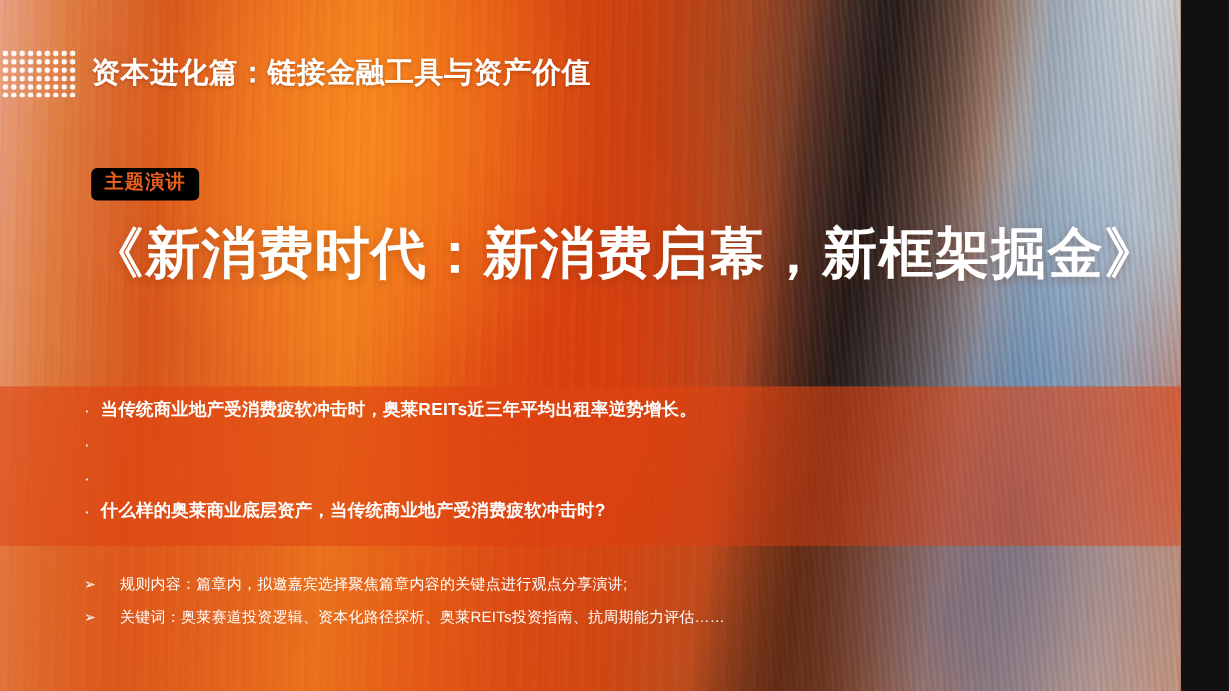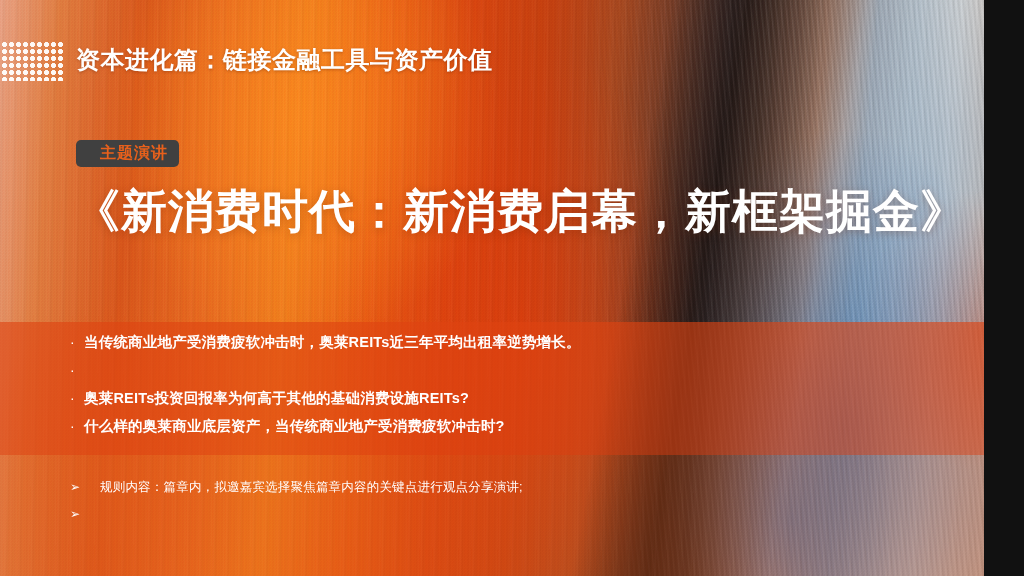--- a/index.html
+++ b/index.html
@@ -151,23 +151,23 @@
     letter-spacing: .5px;
     text-shadow: 0 1px 3px rgba(90,25,0,.35);
     white-space: nowrap;
   }
 
   
   .badge {
     position: absolute;
     left: 76px;
     top: 140px;
-    padding: 4px 11px 5px 24px;
+    padding: 4px 11px 5px 11px;
     border-radius: 5px;
-    background: #404040;
+    background: #000000;
     color: #e8601b;
     font-size: 16px;
     font-weight: bold;
     letter-spacing: 1px;
     line-height: 1.1;
     white-space: nowrap;
   }
 
   
   .main-title {
@@ -266,31 +266,31 @@
   <div class="bullets">
     <div class="bullet-row">
       <span class="bullet-dot">·</span>
       <span class="bullet-text">当传统商业地产受消费疲软冲击时，奥莱REITs近三年平均出租率逆势增长。</span>
     </div>
     <div class="bullet-row">
       <span class="bullet-dot">·</span>
     </div>
     <div class="bullet-row">
       <span class="bullet-dot">·</span>
-      <span class="bullet-text">奥莱REITs投资回报率为何高于其他的基础消费设施REITs?</span>
     </div>
     <div class="bullet-row">
       <span class="bullet-dot">·</span>
       <span class="bullet-text">什么样的奥莱商业底层资产，当传统商业地产受消费疲软冲击时?</span>
     </div>
   </div>
 
   <div class="notes">
     <div class="note-row">
       <span class="note-arrow">➢</span>
       <span class="note-text">规则内容：篇章内，拟邀嘉宾选择聚焦篇章内容的关键点进行观点分享演讲;</span>
     </div>
     <div class="note-row">
       <span class="note-arrow">➢</span>
+      <span class="note-text">关键词：奥莱赛道投资逻辑、资本化路径探析、奥莱REITs投资指南、抗周期能力评估……</span>
     </div>
   </div>
 
 </div>
 
 </body></html>

